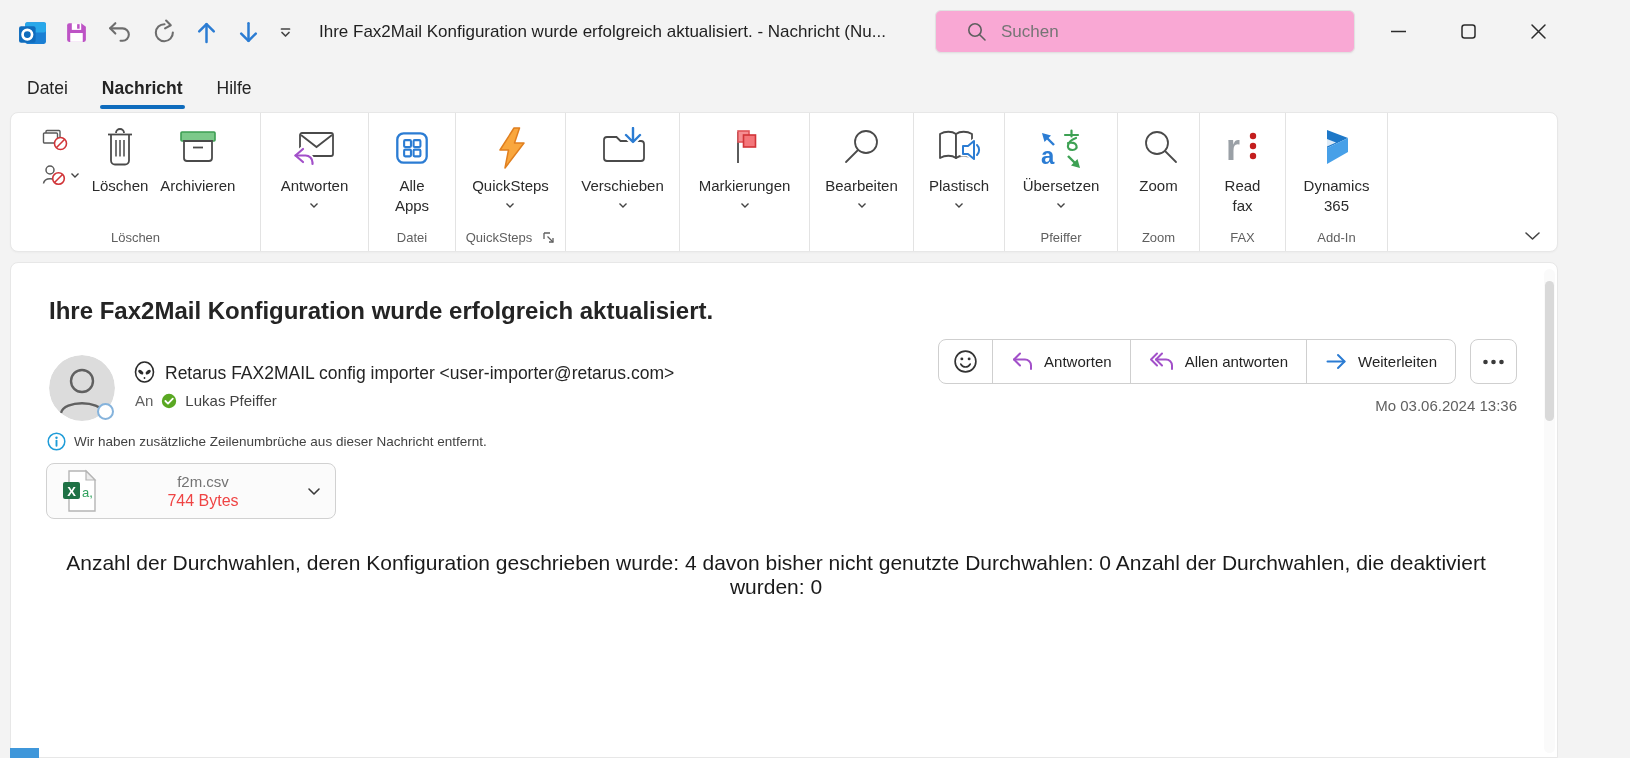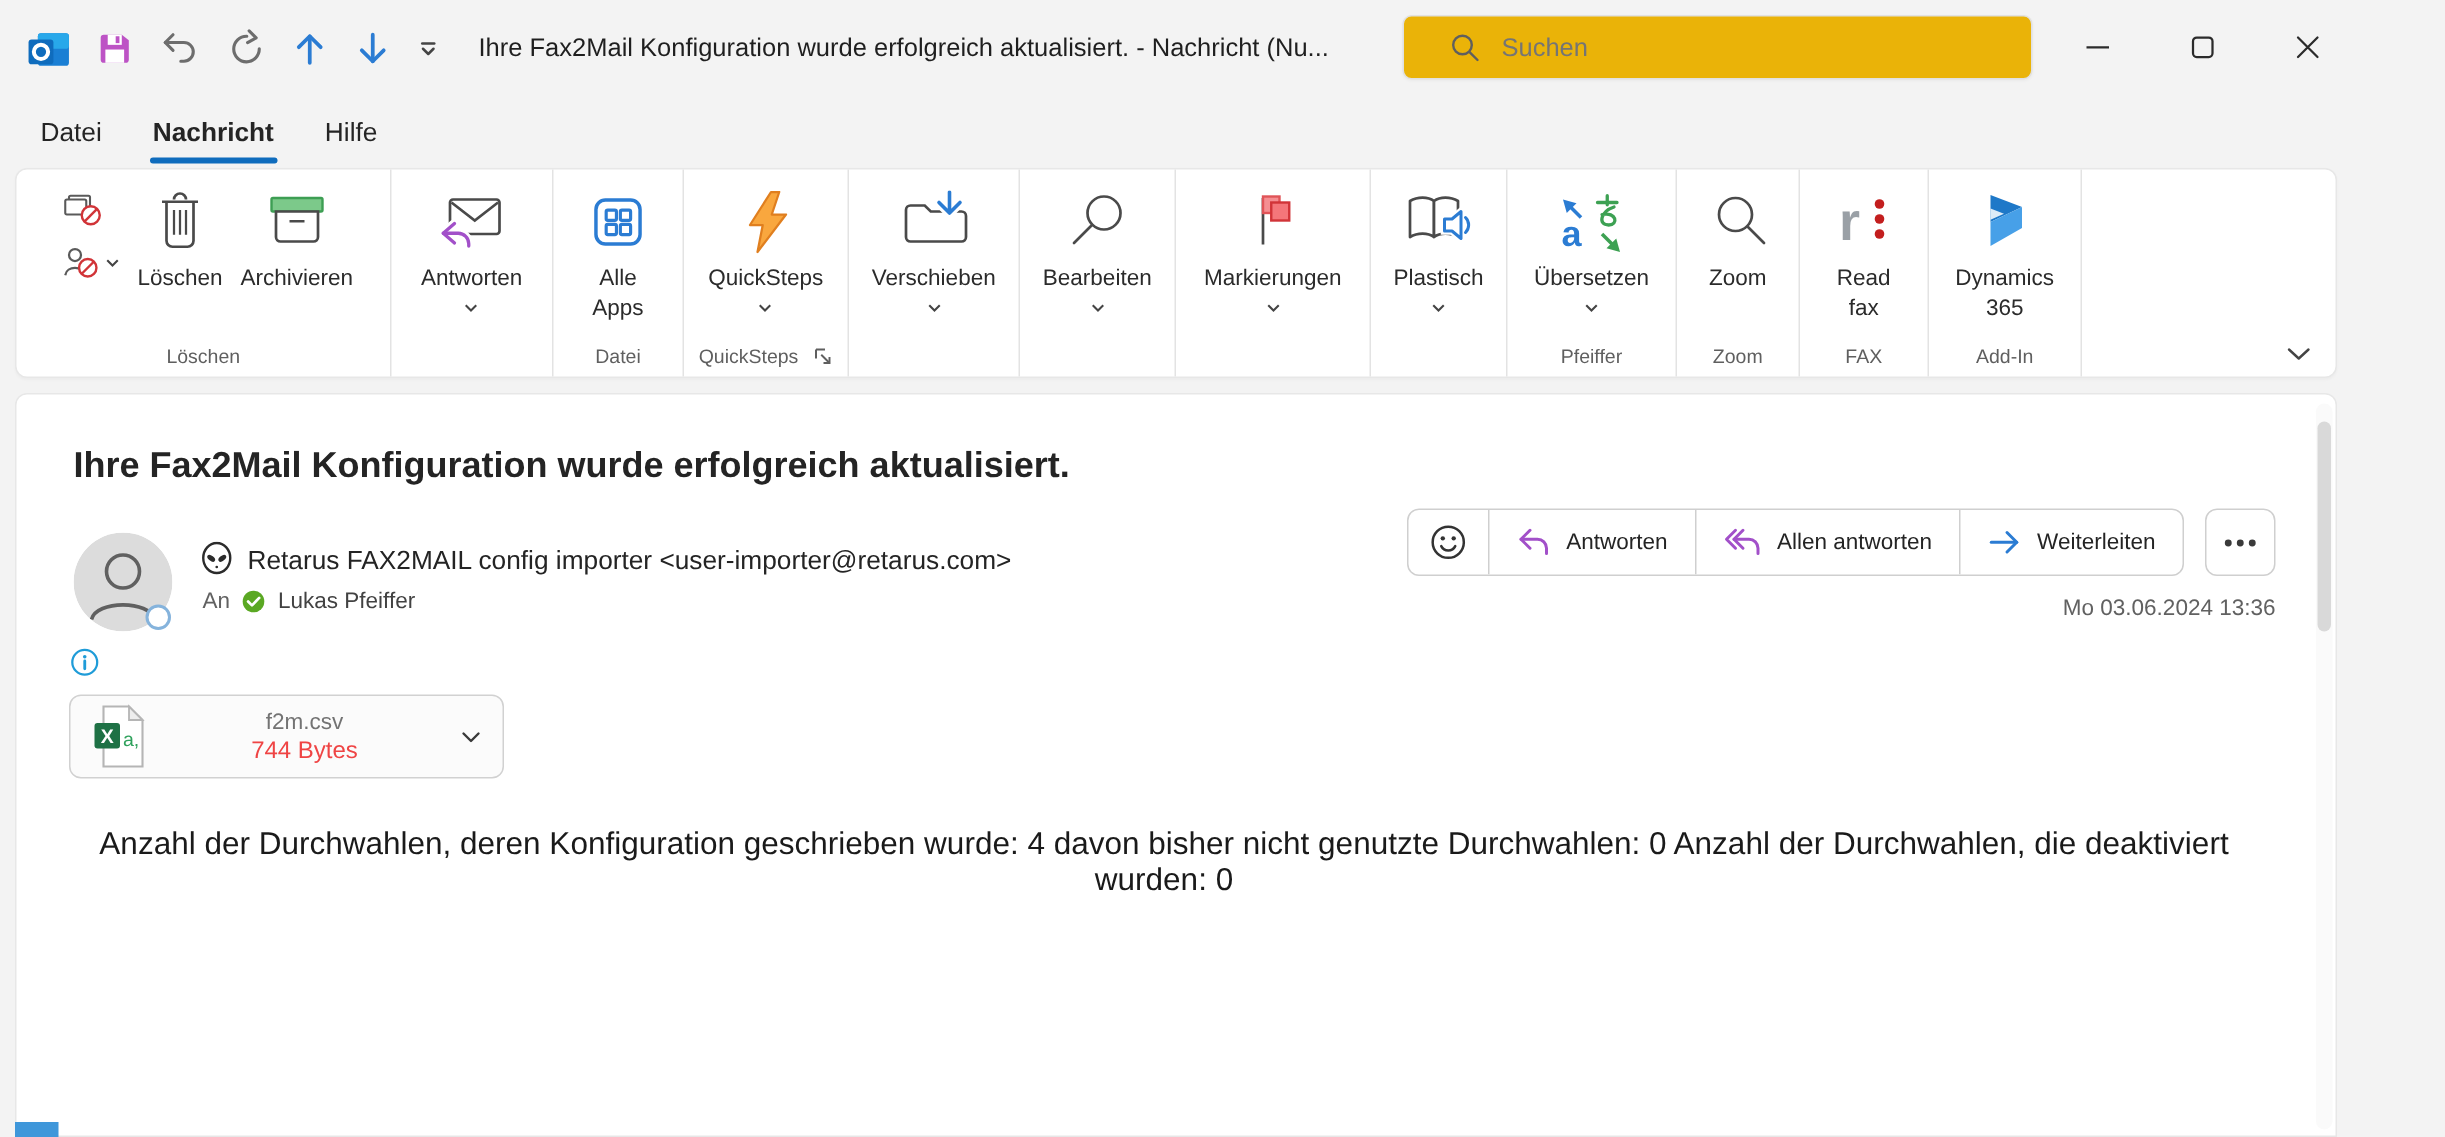--- a/index.html
+++ b/index.html
@@ -10,21 +10,21 @@
   }
   svg { display:block; }
 
   
   .titlebar { position:absolute; top:0; left:0; width:100%; height:64px; display:flex; align-items:center; }
   .qat { display:flex; align-items:center; gap:17px; padding-left:18px; }
   .qat .qbtn { display:flex; align-items:center; justify-content:center; }
   .title-text { margin-left:26px; font-size:17px; color:#1f1f1f; white-space:nowrap; }
   .searchbox {
     position:absolute; left:935px; top:10px; width:420px; height:43px;
-    background:#eab308; border:1px solid #e1e1e1; border-radius:6px;
+    background:#f9a8d4; border:1px solid #e1e1e1; border-radius:6px;
     display:flex; align-items:center; padding-left:30px; gap:14px;
     box-shadow:0 1px 2px rgba(0,0,0,0.04);
   }
   .searchbox input {
     border:none; outline:none; background:transparent; font-size:17px;
     font-family:"Liberation Sans", sans-serif; color:#616161; width:300px;
   }
   .win-controls { position:absolute; left:1363px; top:0; display:flex; }
   .win-controls .wbtn { width:70px; height:62px; display:flex; align-items:center; justify-content:center; }
 
@@ -314,49 +314,49 @@
           </div>
           <div class="rlabel">Verschieben</div>
           <svg class="chev" width="10" height="7" viewBox="0 0 10 7" fill="none" stroke="#444444" stroke-width="1.4">
               <path d="M1.5 1.5 L5 5 L8.5 1.5"></path>
             </svg>
         </div>
       </div>
       <div class="rgroup-label"></div>
     </div>
 
-    <div class="rgroup" style="width:104px;">
-      <div class="rgroup-buttons">
-        <div class="rbtn">
-          <div class="ricon">
-            <svg width="40" height="40" viewBox="0 0 40 40" fill="none" stroke="#4a4a4a" stroke-width="1.8">
-              <circle cx="24" cy="14" r="11"></circle>
-              <path d="M16 22 L4 34" stroke-linecap="round"></path>
-            </svg>
-          </div>
-          <div class="rlabel">Bearbeiten</div>
-          <svg class="chev" width="10" height="7" viewBox="0 0 10 7" fill="none" stroke="#444444" stroke-width="1.4">
-              <path d="M1.5 1.5 L5 5 L8.5 1.5"></path>
-            </svg>
-        </div>
-      </div>
-      <div class="rgroup-label"></div>
-    </div>
-
     <div class="rgroup" style="width:130px;">
       <div class="rgroup-buttons">
         <div class="rbtn">
           <div class="ricon">
             <svg width="40" height="42" viewBox="0 0 40 42">
               <path d="M13 5 V36" stroke="#4a4a4a" stroke-width="1.8"></path>
               <rect x="13" y="4" width="11" height="11" fill="#f58e92" stroke="#e05458" stroke-width="1.6"></rect>
               <rect x="18.5" y="8" width="12" height="12" fill="#f4767a" stroke="#d13438" stroke-width="1.6"></rect>
             </svg>
           </div>
           <div class="rlabel">Markierungen</div>
+          <svg class="chev" width="10" height="7" viewBox="0 0 10 7" fill="none" stroke="#444444" stroke-width="1.4">
+              <path d="M1.5 1.5 L5 5 L8.5 1.5"></path>
+            </svg>
+        </div>
+      </div>
+      <div class="rgroup-label"></div>
+    </div>
+
+    <div class="rgroup" style="width:104px;">
+      <div class="rgroup-buttons">
+        <div class="rbtn">
+          <div class="ricon">
+            <svg width="40" height="40" viewBox="0 0 40 40" fill="none" stroke="#4a4a4a" stroke-width="1.8">
+              <circle cx="24" cy="14" r="11"></circle>
+              <path d="M16 22 L4 34" stroke-linecap="round"></path>
+            </svg>
+          </div>
+          <div class="rlabel">Bearbeiten</div>
           <svg class="chev" width="10" height="7" viewBox="0 0 10 7" fill="none" stroke="#444444" stroke-width="1.4">
               <path d="M1.5 1.5 L5 5 L8.5 1.5"></path>
             </svg>
         </div>
       </div>
       <div class="rgroup-label"></div>
     </div>
 
     <div class="rgroup" style="width:91px;">
       <div class="rgroup-buttons">
@@ -540,20 +540,21 @@
     <div class="date-line">Mo 03.06.2024 13:36</div>
 
     <div class="notice">
       <span>
         <svg width="19" height="19" viewBox="0 0 19 19">
           <circle cx="9.5" cy="9.5" r="8.3" fill="none" stroke="#1f9cd8" stroke-width="1.5"></circle>
           <circle cx="9.5" cy="5.8" r="1.2" fill="#1f9cd8"></circle>
           <path d="M9.5 8.6 v5.2" stroke="#1f9cd8" stroke-width="1.9" stroke-linecap="round"></path>
         </svg>
       </span>
+      <span class="notice-text">Wir haben zusätzliche Zeilenumbrüche aus dieser Nachricht entfernt.</span>
     </div>
 
     <div class="attachment">
       <span>
         <svg width="38" height="44" viewBox="0 0 38 44">
           <path d="M8 2 h17 l9 9 v31 H8 Z" fill="#ffffff" stroke="#b5b5b5" stroke-width="1.4"></path>
           <path d="M25 2 l9 9 h-9 Z" fill="#ededed" stroke="#b5b5b5" stroke-width="1.2"></path>
           <rect x="2" y="13" width="17" height="17" rx="2" fill="#1e7145"></rect>
           <text x="10.5" y="26.5" font-size="13" font-weight="bold" fill="#ffffff" text-anchor="middle" font-family="Liberation Sans, sans-serif">X</text>
           <text x="21" y="28" font-size="13" fill="#2fa15c" font-family="Liberation Sans, sans-serif">a,</text>

